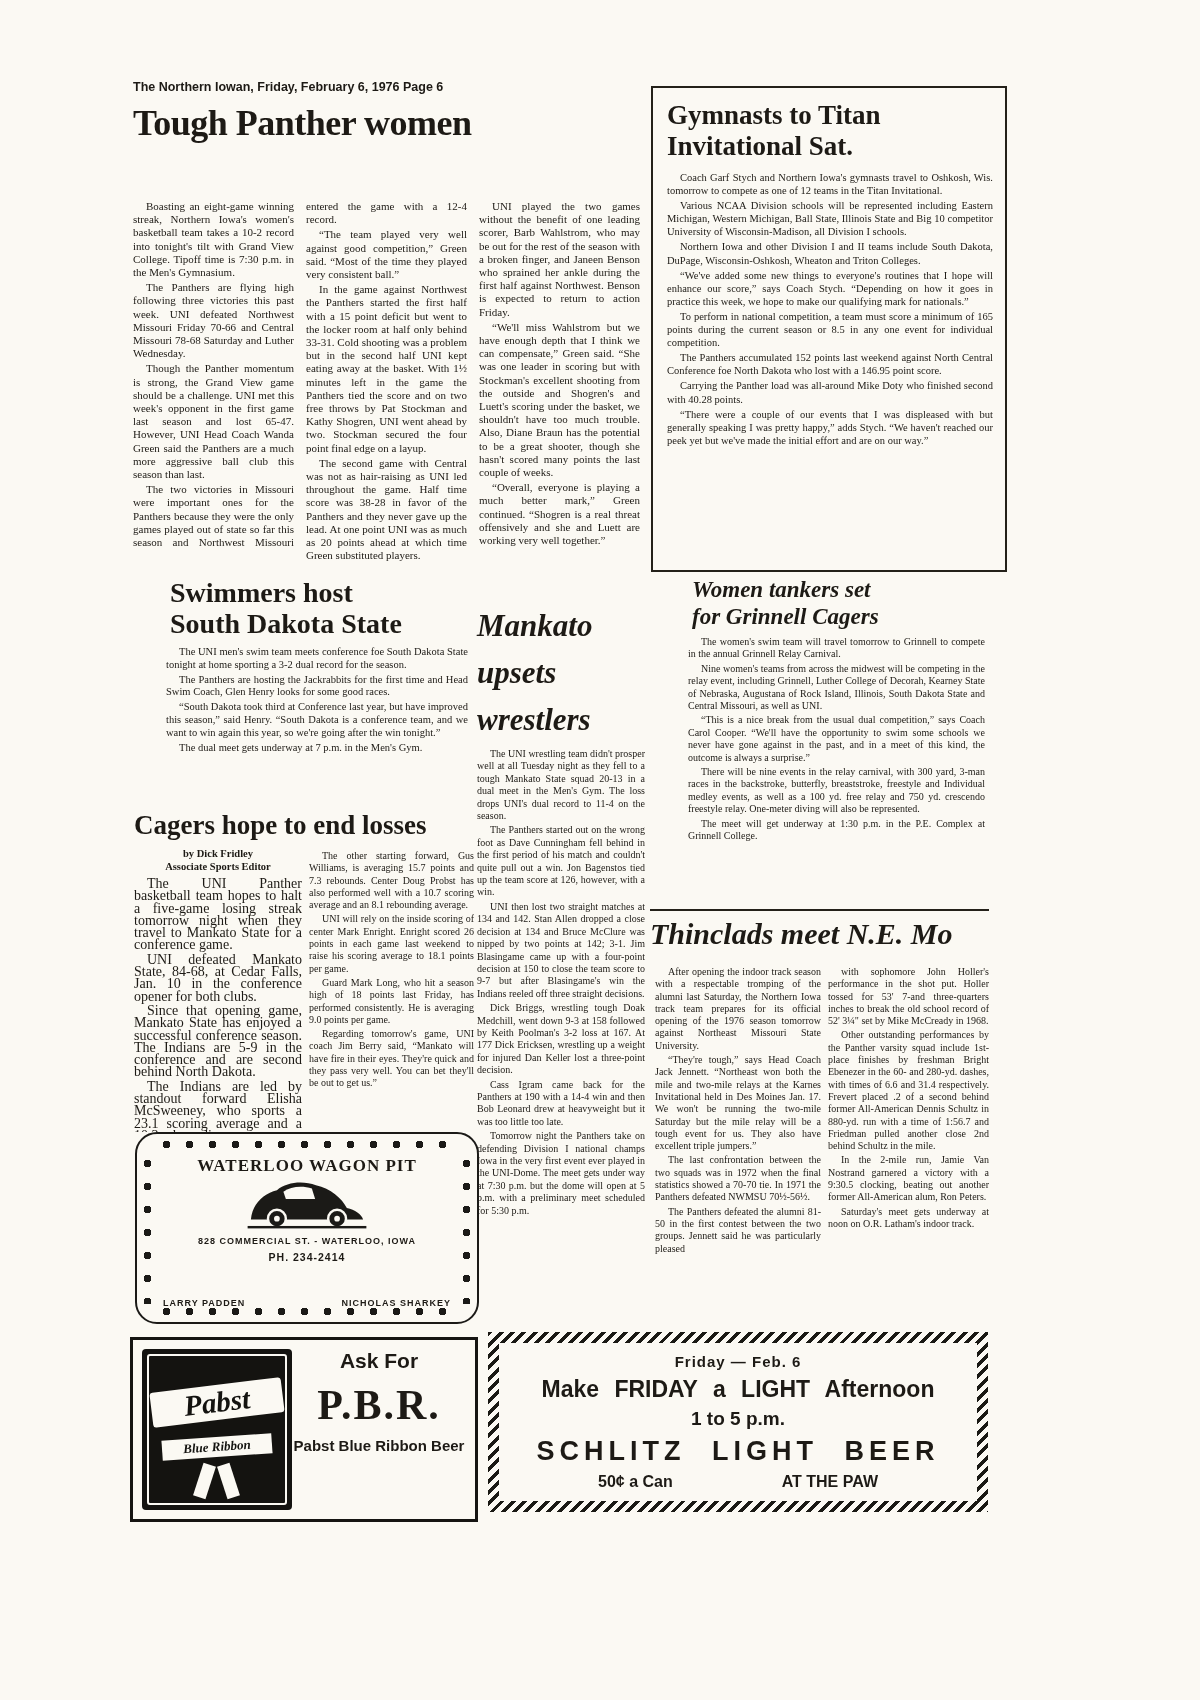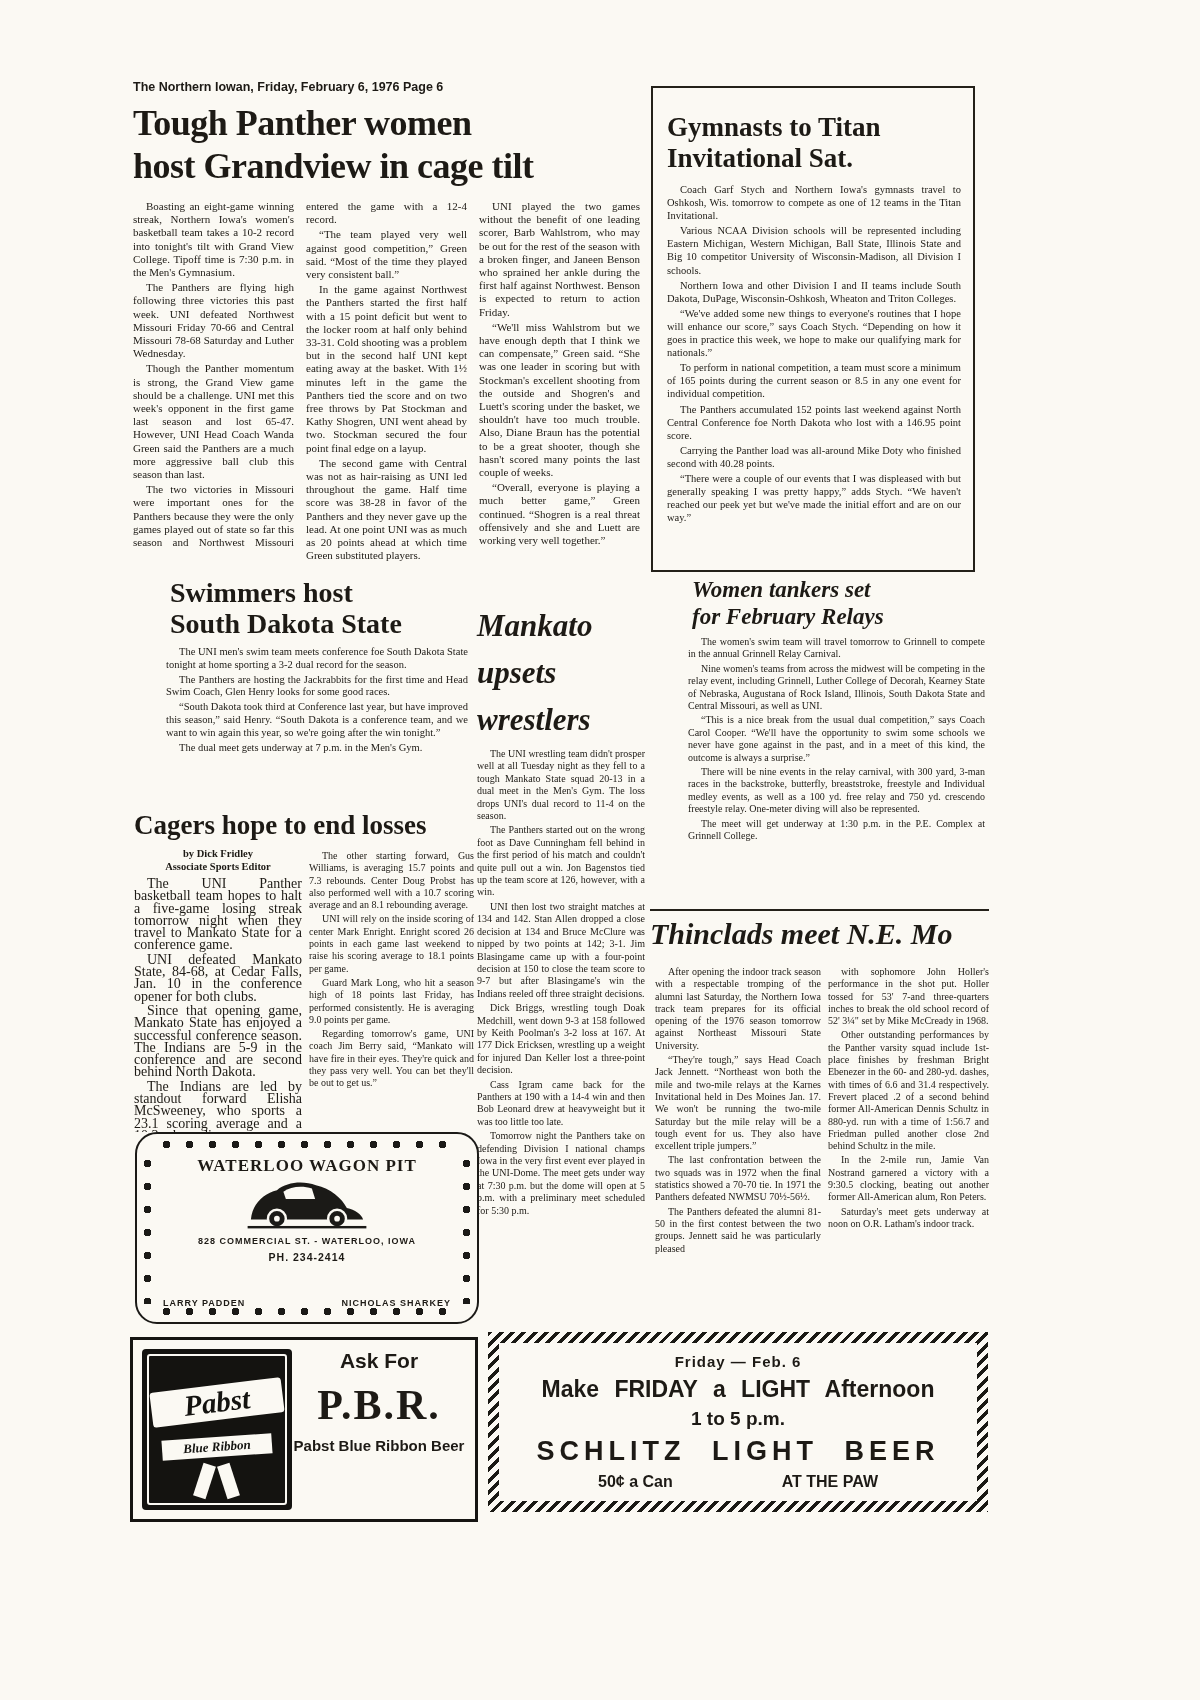--- a/index.html
+++ b/index.html
@@ -32,23 +32,23 @@
   .body p { text-align: justify; text-indent: 13px; margin: 0 0 2px 0; }
   #main-body {
     left: 133px; top: 200px; width: 507px; height: 382px;
     column-count: 3; column-gap: 12px;
     font-size: 11px; line-height: 13.2px;
     overflow: hidden;
   }
 
   
   #gym-box {
-    left: 651px; top: 86px; width: 324px; height: 486px;
+    left: 651px; top: 86px; width: 356px; height: 486px;
     border: 2px solid #242119;
-    padding: 24px 12px 6px 14px;
+    padding: 12px 12px 6px 14px;
     overflow: hidden;
   }
   #gym-box h2 { font-size: 27px; line-height: 31px; font-weight: bold; margin-bottom: 9px; }
   #gym-box .body { font-size: 10.5px; line-height: 13.1px; }
 
   
   #swim-head { left: 170px; top: 577px; font-size: 28px; line-height: 31px; font-weight: bold; }
   #swim-body { left: 166px; top: 646px; width: 302px; height: 164px; font-size: 10.5px; line-height: 12.8px; overflow: hidden; }
 
   
@@ -137,34 +137,33 @@
 </style>
 </head>
 <body>
 
 <div class="page">
 
   <div class="abs" id="masthead">The Northern Iowan, Friday, February 6, 1976 Page 6</div>
 
   <h1 class="abs" id="headline-main">
     <span class="hl-line">Tough Panther women</span>
-    <span class="hl-line">host Grandview in cage tilt</span>
   </h1>
 
   <div class="abs body" id="main-body">
       <p>Boasting an eight-game winning streak, Northern Iowa's women's basketball team takes a 10-2 record into tonight's tilt with Grand View College. Tipoff time is 7:30 p.m. in the Men's Gymnasium.</p>
       <p>The Panthers are flying high following three victories this past week. UNI defeated Northwest Missouri Friday 70-66 and Central Missouri 78-68 Saturday and Luther Wednesday.</p>
       <p>Though the Panther momentum is strong, the Grand View game should be a challenge. UNI met this week's opponent in the first game last season and lost 65-47. However, UNI Head Coach Wanda Green said the Panthers are a much more aggressive ball club this season than last.</p>
       <p>The two victories in Missouri were important ones for the Panthers because they were the only games played out of state so far this season and Northwest Missouri entered the game with a 12-4 record.</p>
       <p>“The team played very well against good competition,” Green said. “Most of the time they played very consistent ball.”</p>
       <p>In the game against Northwest the Panthers started the first half with a 15 point deficit but went to the locker room at half only behind 33-31. Cold shooting was a problem but in the second half UNI kept eating away at the basket. With 1½ minutes left in the game the Panthers tied the score and on two free throws by Pat Stockman and Kathy Shogren, UNI went ahead by two. Stockman secured the four point final edge on a layup.</p>
       <p>The second game with Central was not as hair-raising as UNI led throughout the game. Half time score was 38-28 in favor of the Panthers and they never gave up the lead. At one point UNI was as much as 20 points ahead at which time Green substituted players.</p>
       <p>UNI played the two games without the benefit of one leading scorer, Barb Wahlstrom, who may be out for the rest of the season with a broken finger, and Janeen Benson who sprained her ankle during the first half against Northwest. Benson is expected to return to action Friday.</p>
       <p>“We'll miss Wahlstrom but we have enough depth that I think we can compensate,” Green said. “She was one leader in scoring but with Stockman's excellent shooting from the outside and Shogren's and Luett's scoring under the basket, we shouldn't have too much trouble. Also, Diane Braun has the potential to be a great shooter, though she hasn't scored many points the last couple of weeks.</p>
-      <p>“Overall, everyone is playing a much better game,” Green continued. “Shogren is a real threat offensively and she and Luett are working very well together.”</p>
+      <p>“Overall, everyone is playing a much better mark,” Green continued. “Shogren is a real threat offensively and she and Luett are working very well together.”</p>
     </div>
 
   <section class="abs" id="gym-box">
     <h2>
       <span class="hl-line">Gymnasts to Titan</span>
       <span class="hl-line">Invitational Sat.</span>
     </h2>
     <div class="body">
         <p>Coach Garf Stych and Northern Iowa's gymnasts travel to Oshkosh, Wis. tomorrow to compete as one of 12 teams in the Titan Invitational.</p>
         <p>Various NCAA Division schools will be represented including Eastern Michigan, Western Michigan, Ball State, Illinois State and Big 10 competitor University of Wisconsin-Madison, all Division I schools.</p>
@@ -197,21 +196,21 @@
       <p>The UNI wrestling team didn't prosper well at all Tuesday night as they fell to a tough Mankato State squad 20-13 in a dual meet in the Men's Gym. The loss drops UNI's dual record to 11-4 on the season.</p>
       <p>The Panthers started out on the wrong foot as Dave Cunningham fell behind in the first period of his match and couldn't quite pull out a win. Jon Bagenstos tied up the team score at 126, however, with a win.</p>
       <p>UNI then lost two straight matches at 134 and 142. Stan Allen dropped a close decision at 134 and Bruce McClure was nipped by two points at 142; 3-1. Jim Blasingame came up with a four-point decision at 150 to close the team score to 9-7 but after Blasingame's win the Indians reeled off three straight decisions.</p>
       <p>Dick Briggs, wrestling tough Doak Medchill, went down 9-3 at 158 followed by Keith Poolman's 3-2 loss at 167. At 177 Dick Ericksen, wrestling up a weight for injured Dan Keller lost a three-point decision.</p>
       <p>Cass Igram came back for the Panthers at 190 with a 14-4 win and then Bob Leonard drew at heavyweight but it was too little too late.</p>
       <p>Tomorrow night the Panthers take on defending Division I national champs Iowa in the very first event ever played in the UNI-Dome. The meet gets under way at 7:30 p.m. but the dome will open at 5 p.m. with a preliminary meet scheduled for 5:30 p.m.</p>
     </div>
 
   <h2 class="abs" id="tankers-head">
     <span class="hl-line">Women tankers set</span>
-    <span class="hl-line">for February Relays</span>
+    <span class="hl-line">for Grinnell Cagers</span>
   </h2>
   <div class="abs body" id="tankers-body">
       <p>The women's swim team will travel tomorrow to Grinnell to compete in the annual Grinnell Relay Carnival.</p>
       <p>Nine women's teams from across the midwest will be competing in the relay event, including Grinnell, Luther College of Decorah, Kearney State of Nebraska, Augustana of Rock Island, Illinois, South Dakota State and Central Missouri, as well as UNI.</p>
       <p>“This is a nice break from the usual dual competition,” says Coach Carol Cooper. “We'll have the opportunity to swim some schools we never have gone against in the past, and in a meet of this kind, the outcome is always a surprise.”</p>
       <p>There will be nine events in the relay carnival, with 300 yard, 3-man races in the backstroke, butterfly, breaststroke, freestyle and Individual medley events, as well as a 100 yd. free relay and 750 yd. crescendo freestyle relay. One-meter diving will also be represented.</p>
       <p>The meet will get underway at 1:30 p.m. in the P.E. Complex at Grinnell College.</p>
     </div>
 
   <h2 class="abs" id="cagers-head">Cagers hope to end losses</h2>

